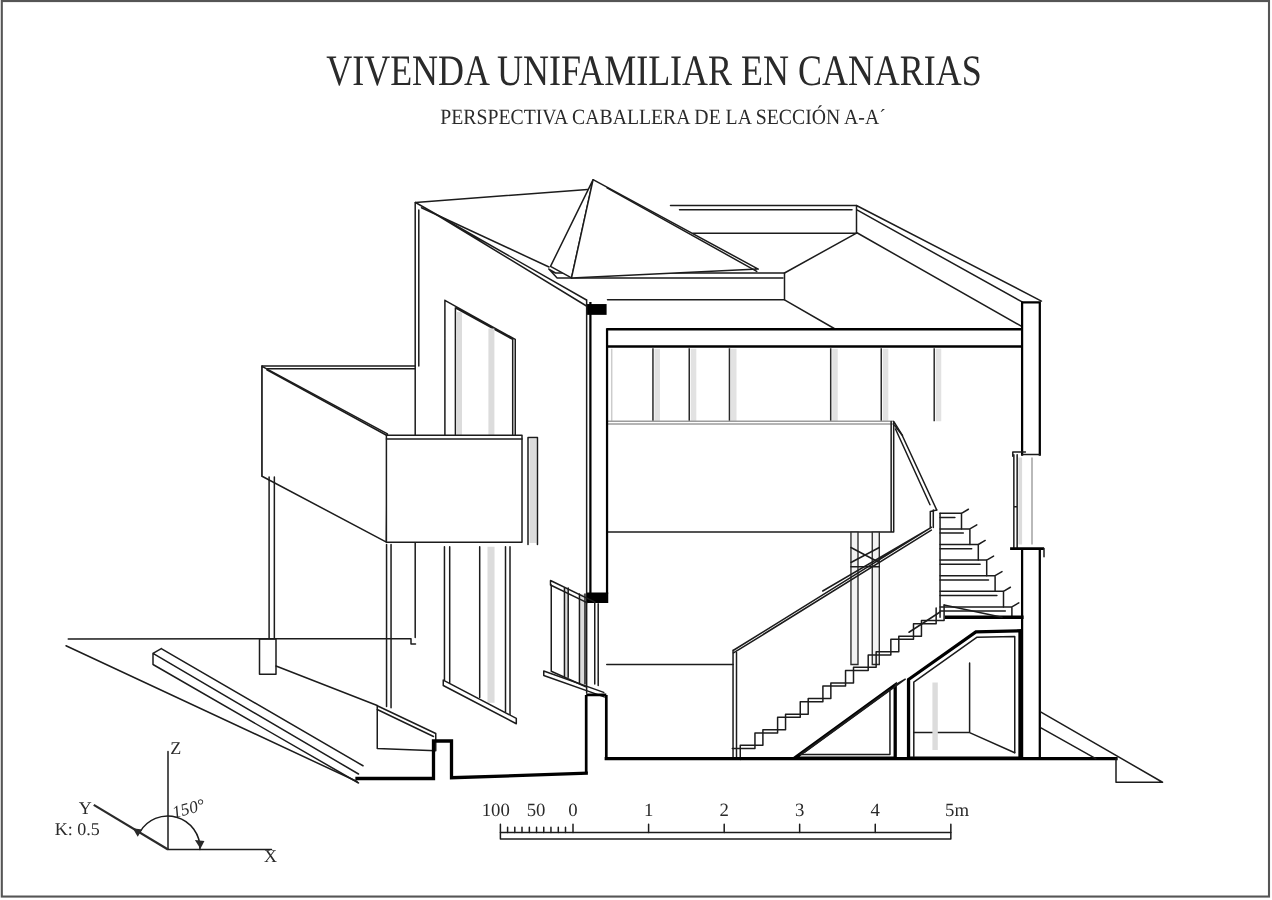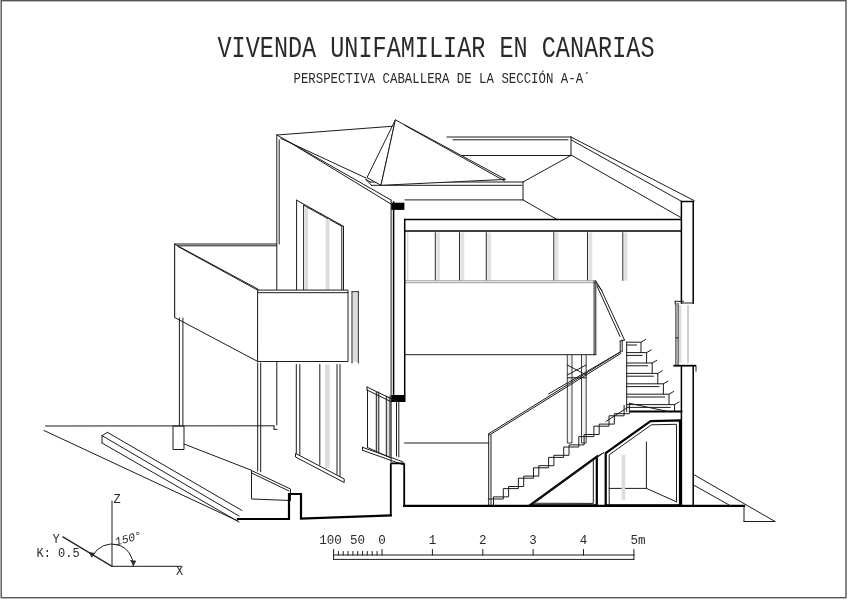--- a/index.html
+++ b/index.html
@@ -1,16 +1,16 @@
 <!DOCTYPE html>
 <html><head>
 <meta charset="utf-8">
 <style>
   html,body{margin:0;padding:0;background:#fff;}
-  .wrap{width:848px;height:600px;position:relative;font-family:Liberation Mono, monospace;}
+  .wrap{width:848px;height:600px;position:relative;font-family:Liberation Serif, serif;}
   svg{display:block;}
   .t{stroke:#1c1c1c;stroke-width:1.0;fill:none;stroke-linecap:round;stroke-linejoin:round;}
   .k{stroke:#000;stroke-width:2.2;fill:none;stroke-linecap:square;stroke-linejoin:miter;}
   .k2{stroke:#000;stroke-width:1.5;fill:none;stroke-linecap:square;stroke-linejoin:miter;}
   .w{fill:#fff;stroke:#1c1c1c;stroke-width:1.0;stroke-linejoin:round;}
   .g{fill:#dcdcdc;stroke:none;}
   .lt{stroke:#8a8a8a;stroke-width:0.8;fill:none;}
   text{fill:#2a2a2a;}
 </style>
 </head>

